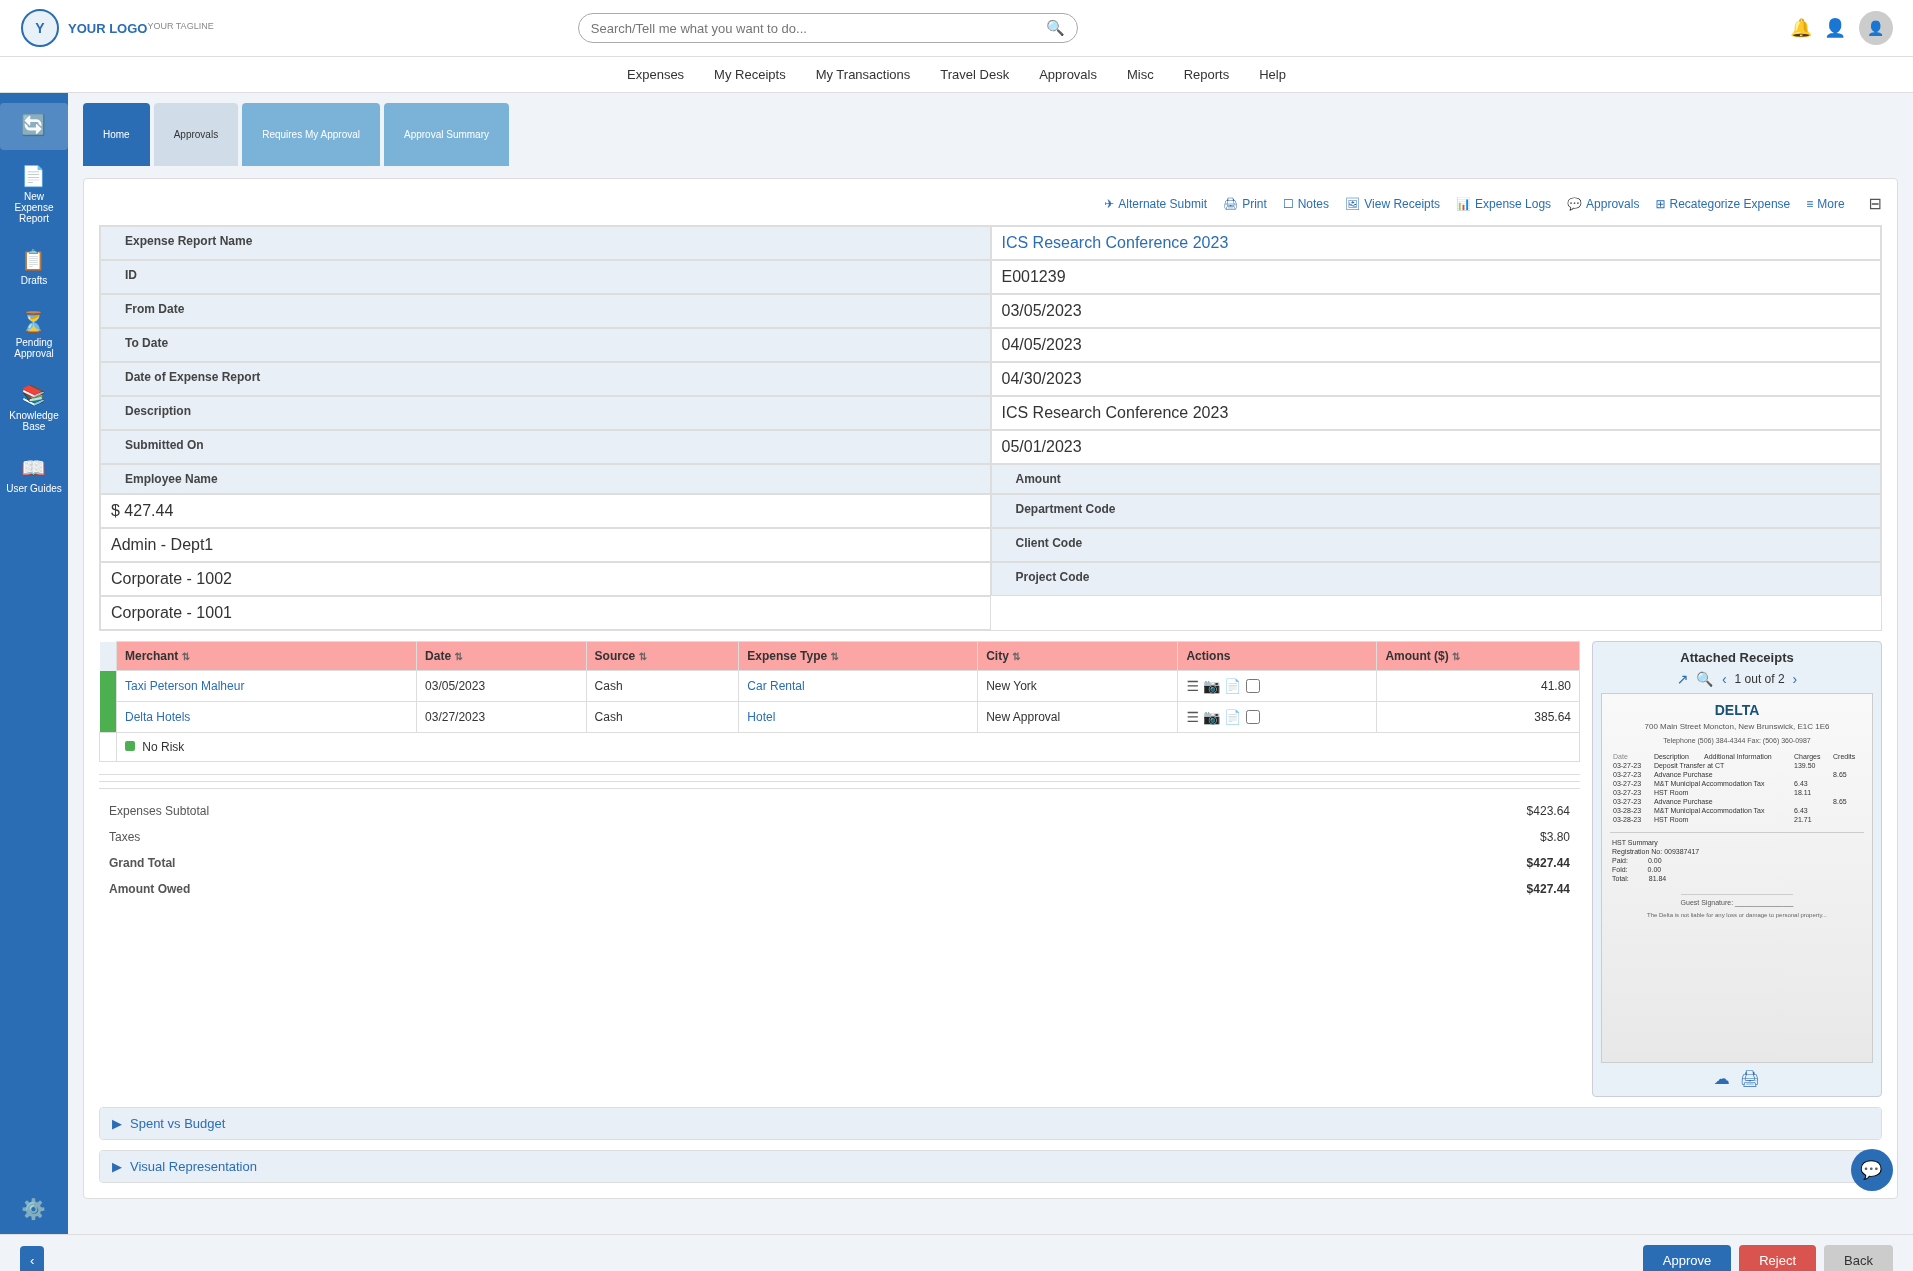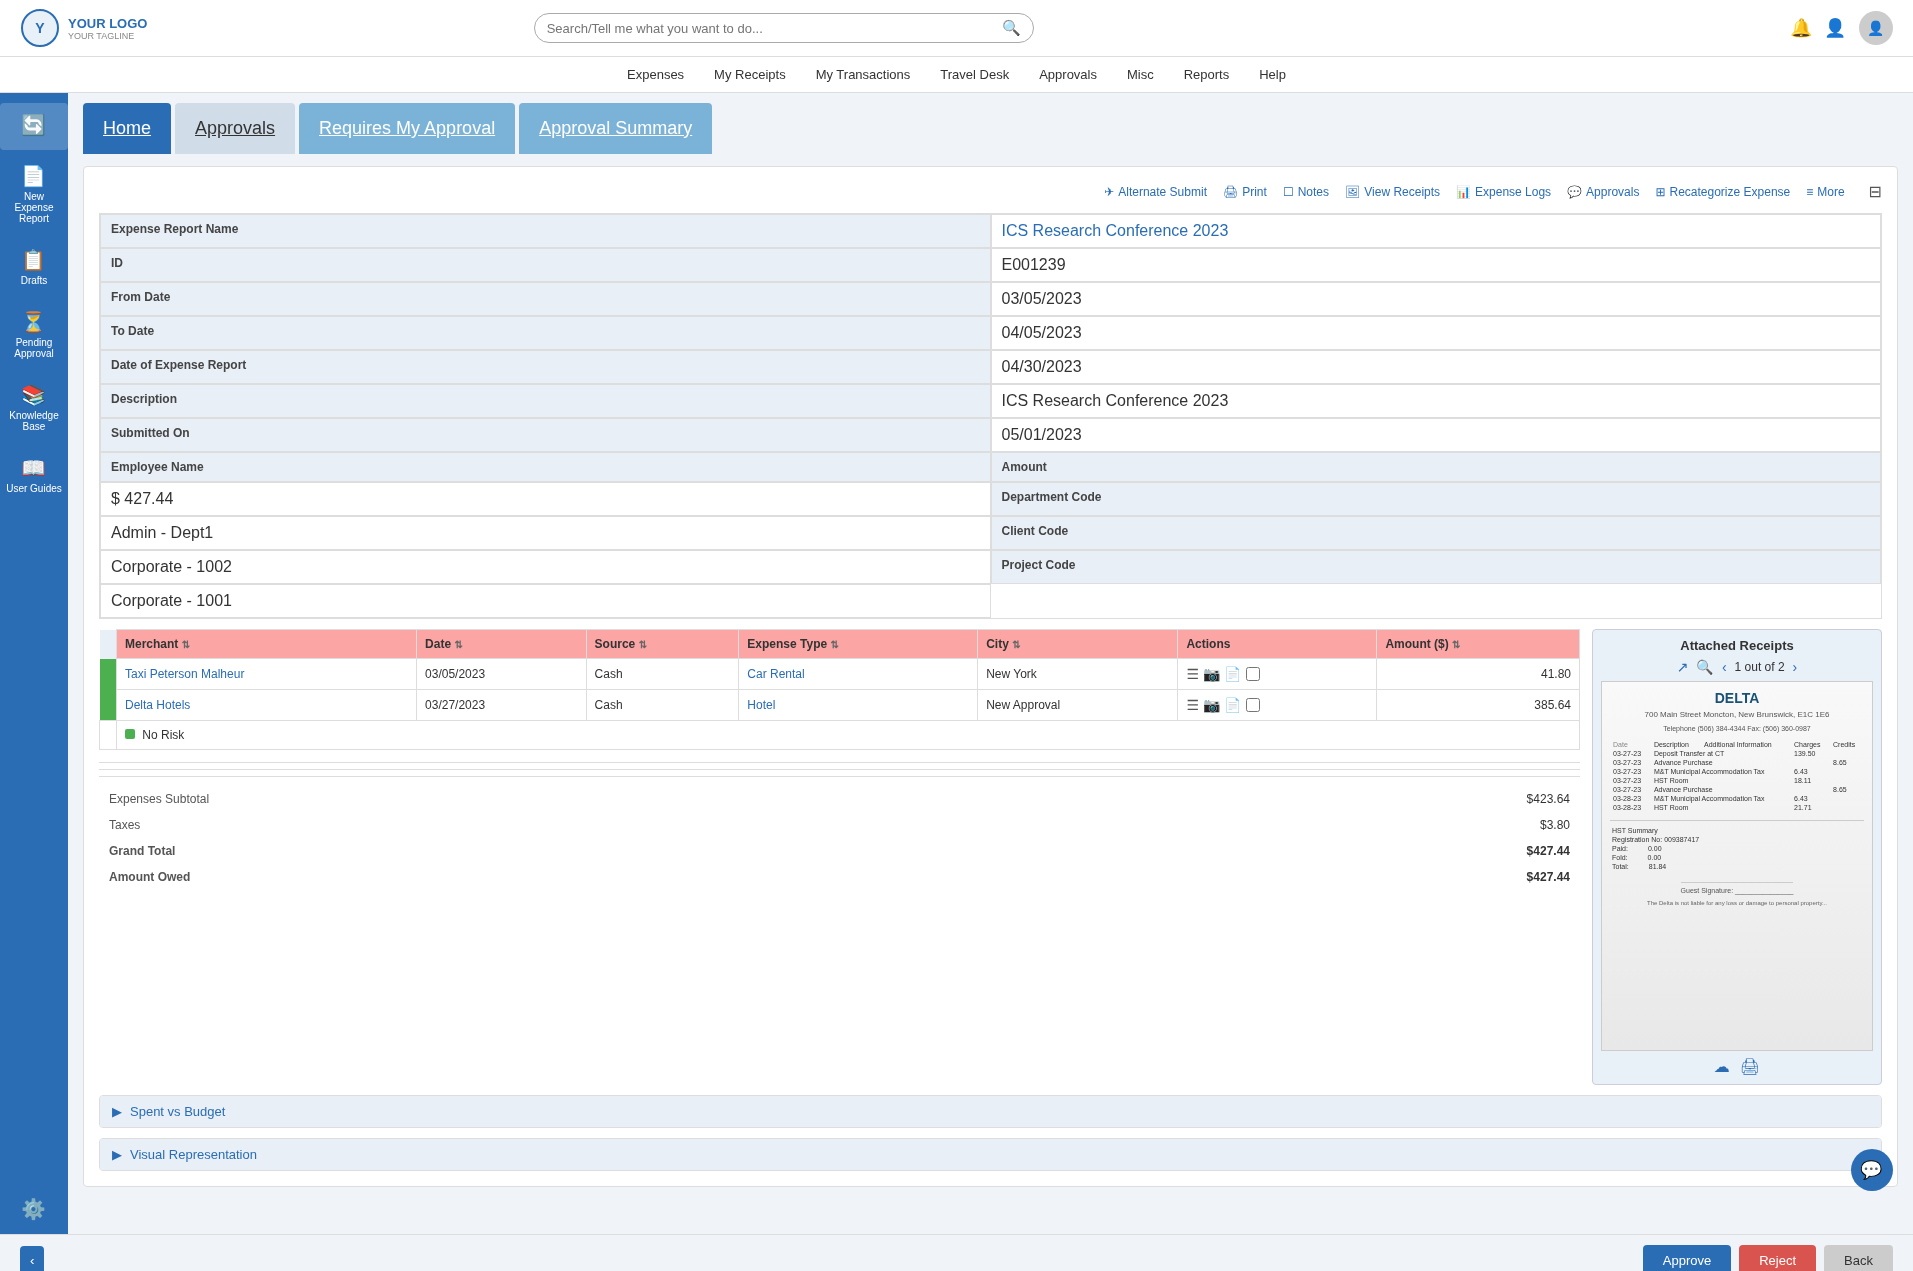--- a/index.html
+++ b/index.html
@@ -9,21 +9,21 @@
     .top-bar {
       background: #fff;
       display: flex;
       align-items: center;
       padding: 8px 20px;
       border-bottom: 1px solid #ddd;
       gap: 16px;
     }
     .logo-area { display: flex; align-items: center; gap: 8px; min-width: 120px; }
     .logo-icon { width: 40px; height: 40px; }
-    .logo-text { display: flex; flex-direction: column; }
+    .logo-text { display: flex; }
     .logo-title { font-weight: bold; font-size: 13px; color: #2a6db5; }
     .logo-tagline { font-size: 9px; color: #888; }
     .search-bar {
       flex: 1;
       max-width: 500px;
       margin: 0 auto;
       display: flex;
       align-items: center;
       border: 1px solid #aaa;
       border-radius: 20px;
@@ -77,28 +77,27 @@
     .sidebar-item.active { background: rgba(255,255,255,0.2); }
     .sidebar-icon { font-size: 20px; margin-bottom: 3px; }
     .sidebar-spacer { flex: 1; }
 
     
     .content { flex: 1; padding: 10px 15px; }
 
     
     .tabs { display: flex; gap: 4px; margin-bottom: 12px; }
     .tab {
-      padding: 15px 20px;
+      padding: 26px 20px;
       border-radius: 4px 4px 0 0;
       cursor: pointer;
-      font-size: 18px;
+      font-size: 10px;
       border: none;
       background: #d0dce8;
       color: #333;
-      text-decoration: underline;
     }
     .tab.active { background: #2a6db5; color: #fff; }
     .tab.active-light { background: #7bb3d8; color: #fff; }
 
     
     .content-box {
       background: #fff;
       border: 1px solid #ddd;
       border-radius: 4px;
       padding: 15px;
@@ -126,21 +125,21 @@
     
     .info-grid {
       display: grid;
       grid-template-columns: 1fr 1fr;
       gap: 0;
       border: 1px solid #ddd;
       margin-bottom: 10px;
     }
     .info-label {
       background: #e8eff7;
-      padding: 7px 10px;
+      padding: 7px 24px;
       border: 1px solid #ddd;
       font-size: 12px;
       font-weight: bold;
       color: #444;
     }
     .info-value {
       background: #fff;
       padding: 7px 10px;
       border: 1px solid #ddd;
       font-size: 16px;

